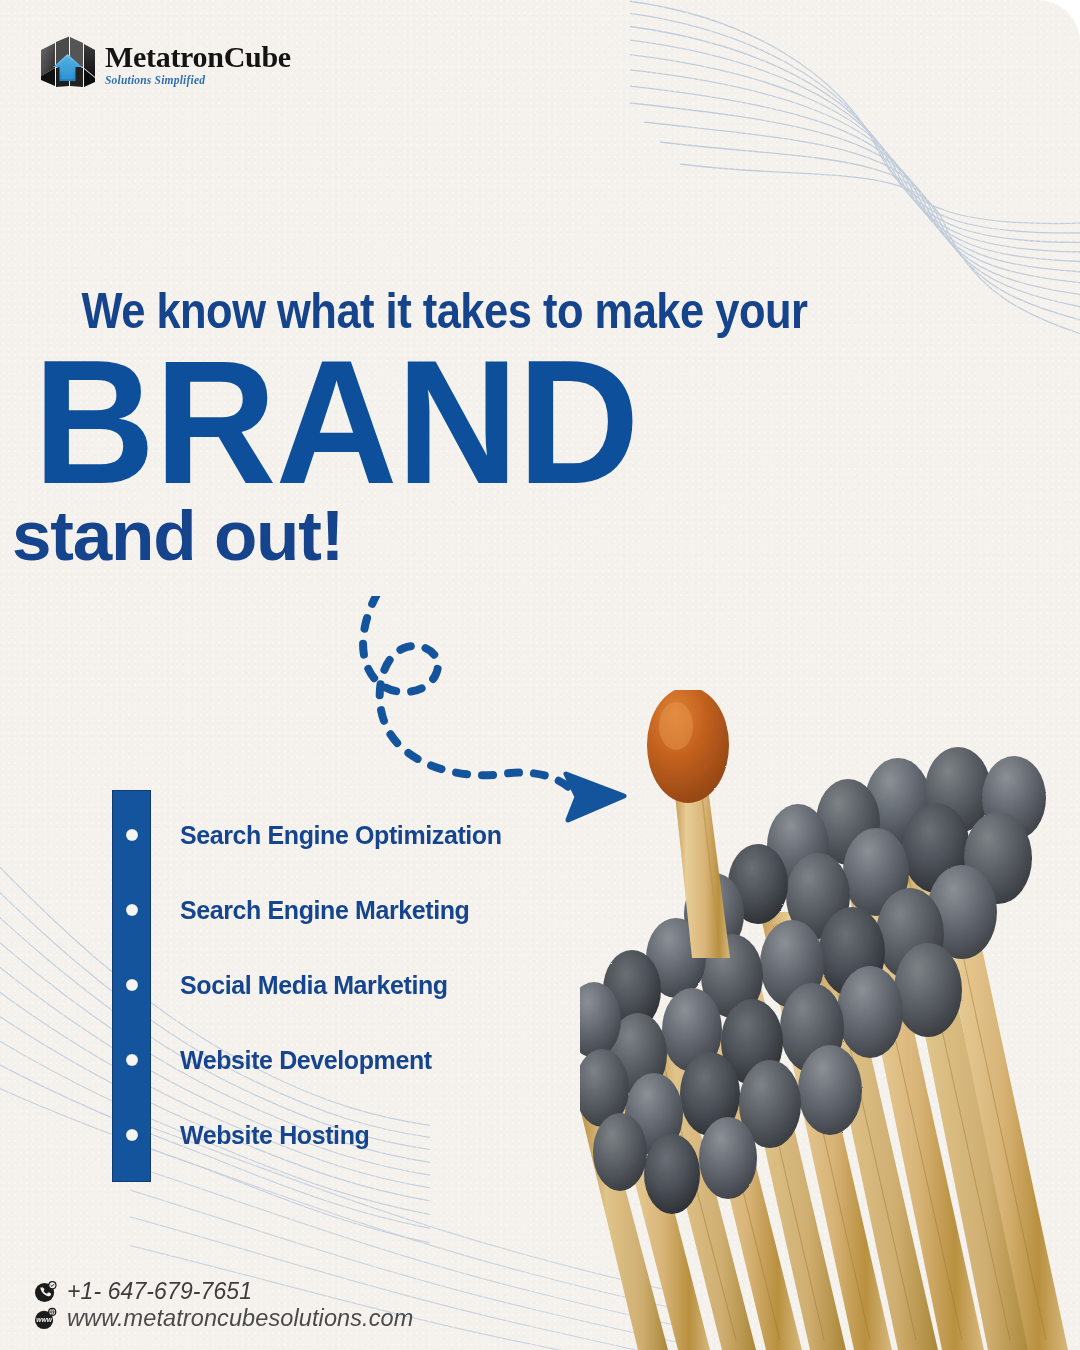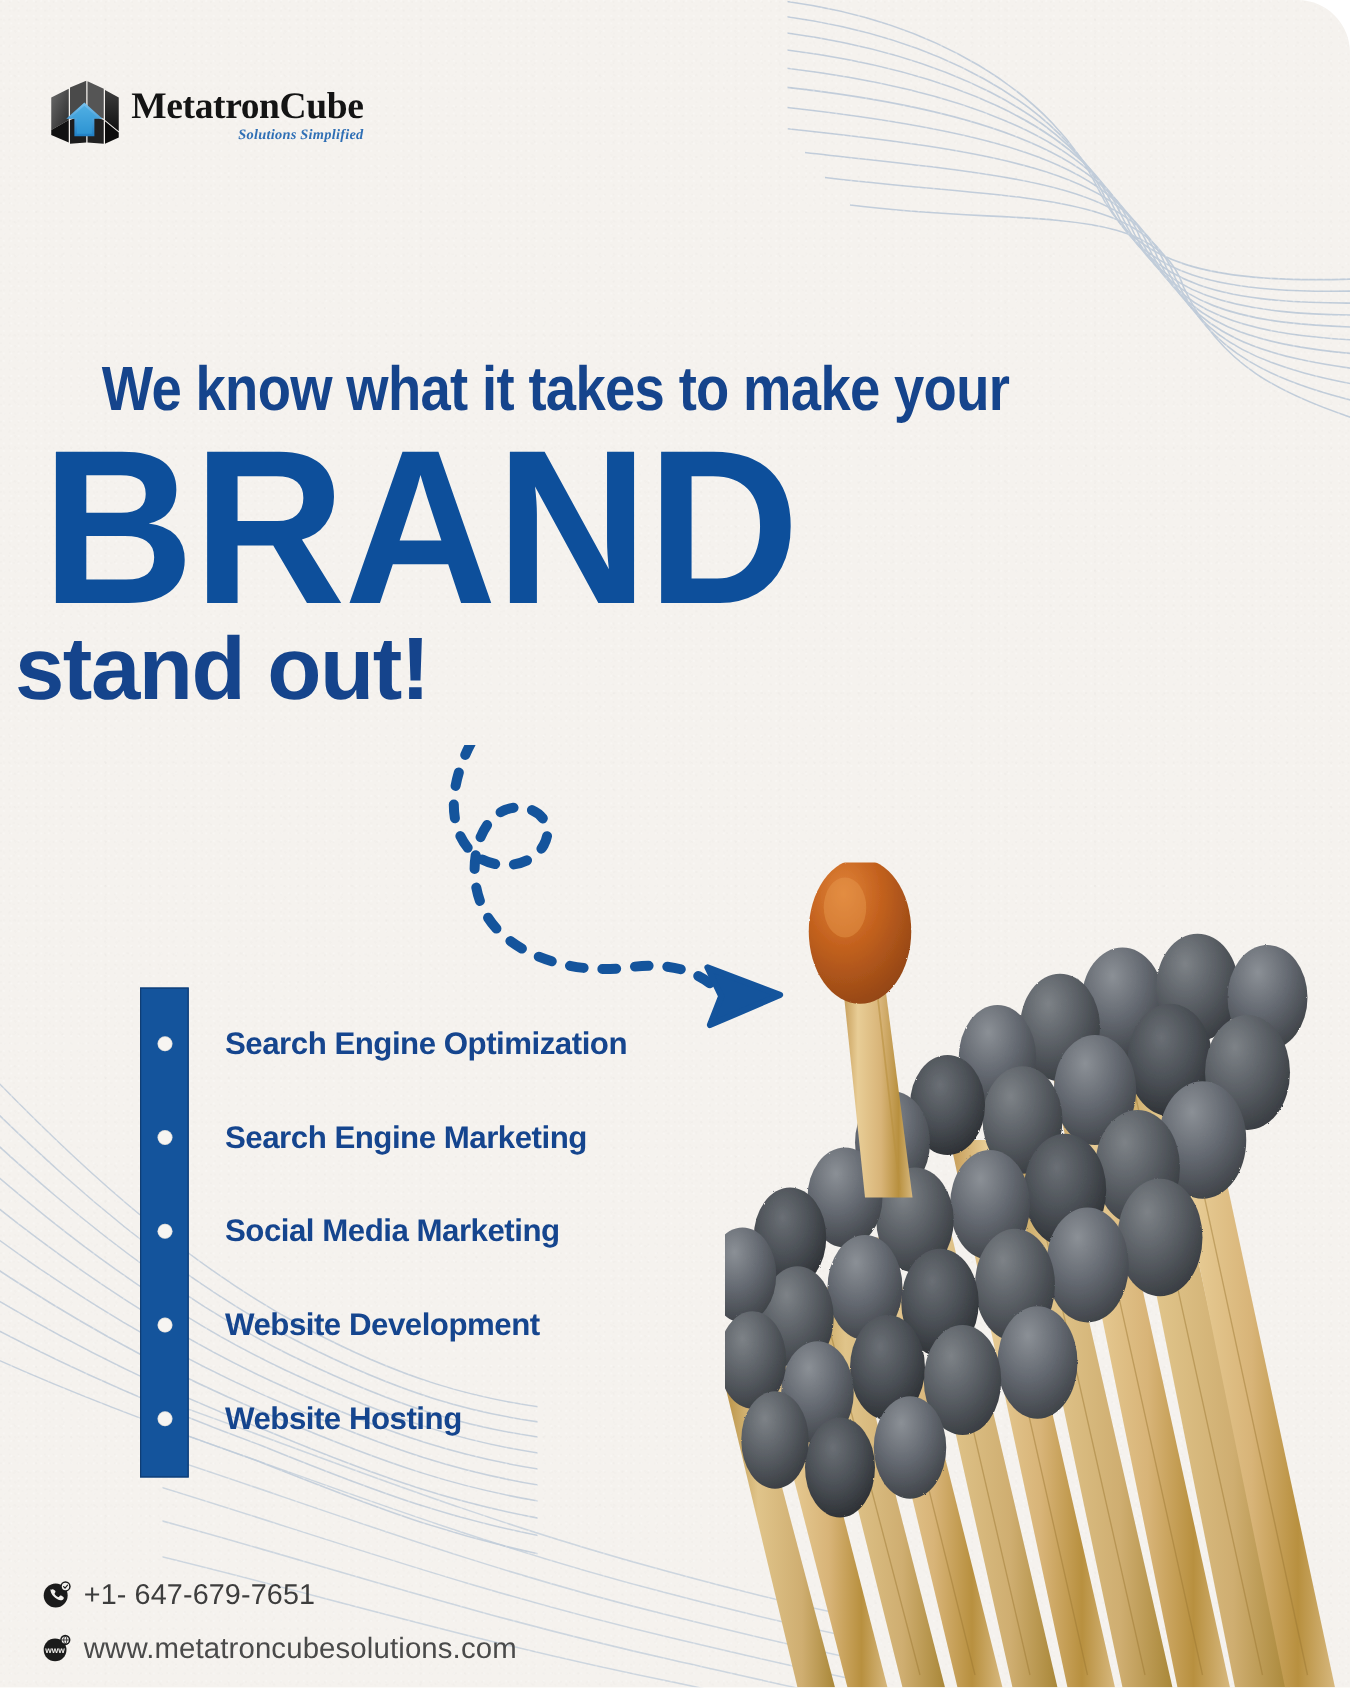--- a/index.html
+++ b/index.html
@@ -21,30 +21,30 @@
       radial-gradient(circle at 85% 64%, rgba(0,0,0,.016) 0 1px, transparent 1px),
       radial-gradient(circle at 48% 12%, rgba(255,255,255,.5) 0 1px, transparent 1px);
     background-size:7px 7px,11px 11px,9px 9px,13px 13px,6px 6px;
   }
   .deco{position:absolute;pointer-events:none;}
   #waves-tr{top:-10px;right:-20px;width:470px;height:360px;}
   #waves-l{left:-90px;top:760px;width:520px;height:560px;}
   #waves-b{left:130px;bottom:-30px;width:560px;height:300px;}
 
   
-  #logo{position:absolute;left:38px;top:36px;display:flex;align-items:center;gap:9px;margin-top:28px;}
+  #logo{position:absolute;left:38px;top:36px;display:flex;align-items:center;gap:9px;}
   #logo-mark{width:58px;height:56px;flex:0 0 auto;}
   #logo-text{display:flex;flex-direction:column;line-height:1;}
   #logo-name{
     font-family:"Liberation Serif",serif;font-weight:700;font-size:30px;
     color:#141414;letter-spacing:-.3px;
   }
   #logo-tag{
     font-family:"Liberation Serif",serif;font-weight:700;font-style:italic;
-    font-size:11.5px;color:#2f6fb5;letter-spacing:.2px;text-align:right;margin-top:3px;
+    font-size:11.5px;color:#2f6fb5;letter-spacing:.2px;text-align:left;margin-top:3px;
   }
 
   
   #headline{position:absolute;left:12px;right:0;top:286px;text-align:left;}
   #hl-line1{
     font-size:50px;font-weight:700;color:#15448c;
     letter-spacing:-.6px;line-height:1;
     transform:scaleX(.87);transform-origin:center;
     white-space:nowrap;
   }
@@ -80,21 +80,21 @@
   .service-label{
     margin-left:29px;font-size:25px;font-weight:700;color:#15458e;
     letter-spacing:-.4px;white-space:nowrap;
   }
 
   
   #matches{position:absolute;right:0;bottom:0;width:500px;height:660px;}
 
   
   #footer{position:absolute;left:34px;bottom:18px;}
-  .foot-row{display:flex;align-items:center;gap:10px;margin-top:16px;}
+  .foot-row{display:flex;align-items:center;gap:10px;margin-top:0;font-style:italic;}
   .foot-icon{width:23px;height:23px;flex:0 0 auto;}
   .foot-text{font-size:23px;color:#3d3d3d;letter-spacing:.1px;font-weight:400;}
   .foot-text.site{font-size:23.5px;color:#4a4a4a;}
 </style>
 </head>
 <body>
 
 <div id="poster">
 
   <svg class="deco" id="waves-tr" viewBox="0 0 470 360" fill="none">

